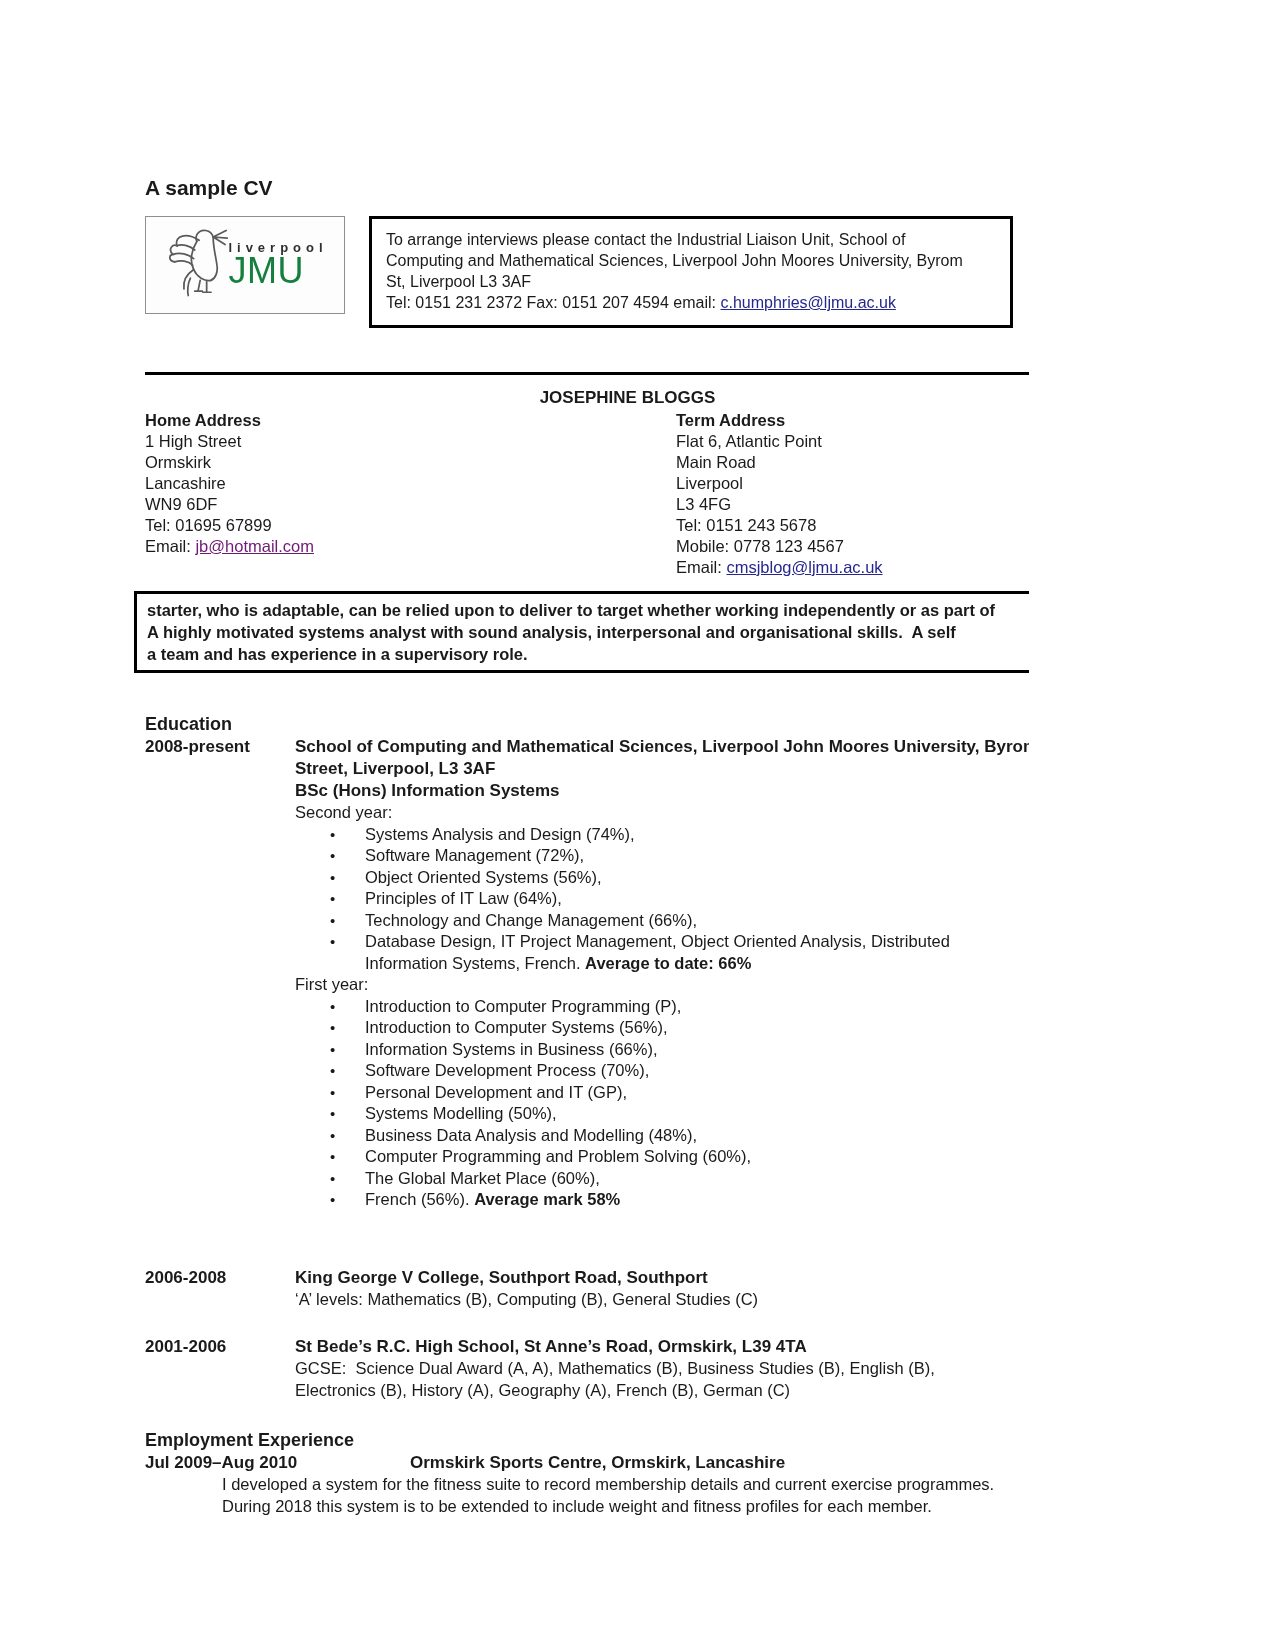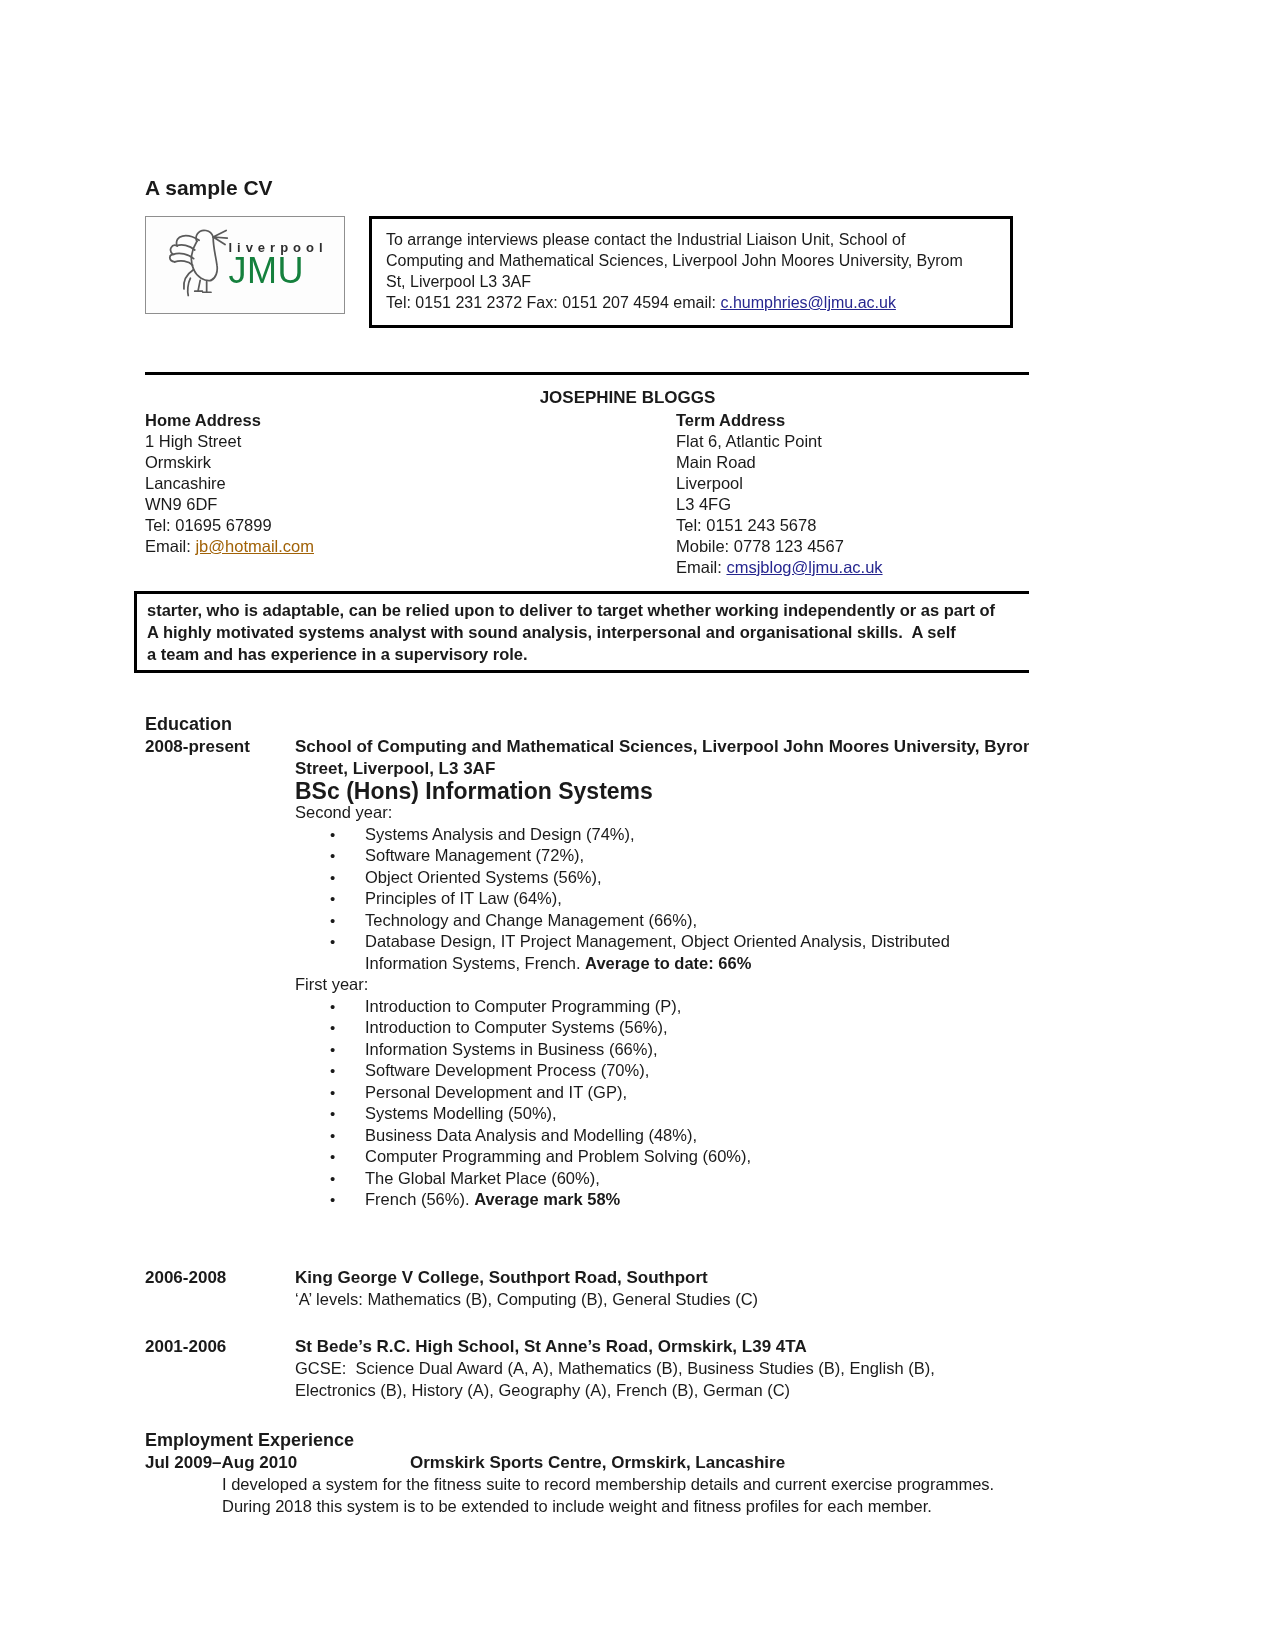--- a/index.html
+++ b/index.html
@@ -16,21 +16,21 @@
   .logo-inner svg { margin-right:-6px; }
   .logo-text { display:flex; flex-direction:column; align-items:flex-start; }
   .logo-liverpool { font-size:13px; font-weight:600; letter-spacing:5px; color:#2e2e2e; line-height:1; }
   .logo-jmu { font-size:36px; font-weight:normal; color:#15803d; line-height:0.95; letter-spacing:0.5px; }
 
   .contact-box { margin-left:24px; width:644px; box-sizing:border-box; border:3px solid #000;
                  padding:10px 14px; font-size:16px; line-height:21px; min-height:112px; }
   .contact-line { white-space:pre-wrap; }
 
   .link { color:#26268F; text-decoration:underline; cursor:pointer; }
-  .link-bright { color:#a16207; }
+  .link-bright { color:#701a75; }
 
   .rule { height:3px; background:#000; margin-top:44px; }
 
   .person-name { text-align:center; font-size:17px; font-weight:bold; margin-top:13px; }
 
   .addresses { display:flex; margin-top:2px; font-size:16.5px; line-height:21px; }
   .addr-col { width:531px; }
   .addr-col.term { width:434px; }
   .addr-heading { font-weight:bold; }
 
@@ -40,21 +40,21 @@
 
   .section-heading { font-size:18px; font-weight:bold; margin-top:40px; line-height:22px; }
 
   .edu-entry { display:flex; font-size:16.5px; line-height:21.5px; }
   .edu-entry.first { margin-top:1px; }
   .edu-entry.second { margin-top:56px; }
   .edu-entry.third { margin-top:26px; }
   .period { width:150px; flex-shrink:0; font-weight:bold; font-size:17px; }
   .edu-content { flex:1; min-width:0; }
   .inst-line { font-weight:bold; font-size:17px; line-height:22px; }
-  .degree { font-weight:bold; font-size:23px; line-height:22px; }
+  .degree { font-weight:bold; font-size:17px; line-height:22px; }
   .year-label { line-height:21.5px; }
   .detail-line { white-space:pre-wrap; }
 
   ul.courses { margin:0; padding:0; list-style:none; }
   ul.courses li { position:relative; padding-left:70px; line-height:21.5px; }
   .bullet { position:absolute; left:35px; top:0; font-size:15px; }
 
   .emp-row { display:flex; font-size:17px; line-height:22px; margin-top:1px; }
   .emp-period { width:265px; flex-shrink:0; font-weight:bold; }
   .employer { font-weight:bold; }

